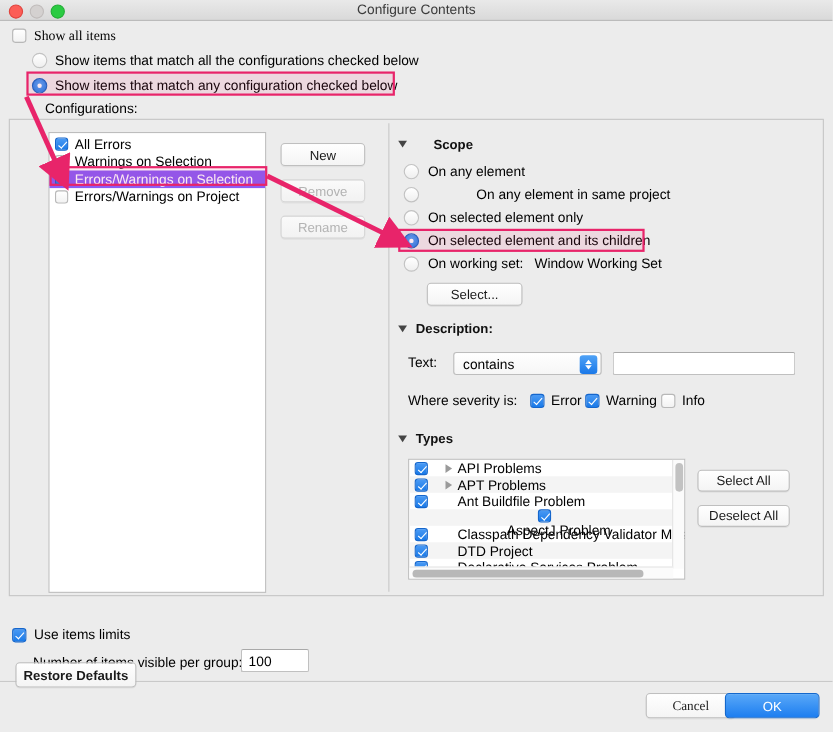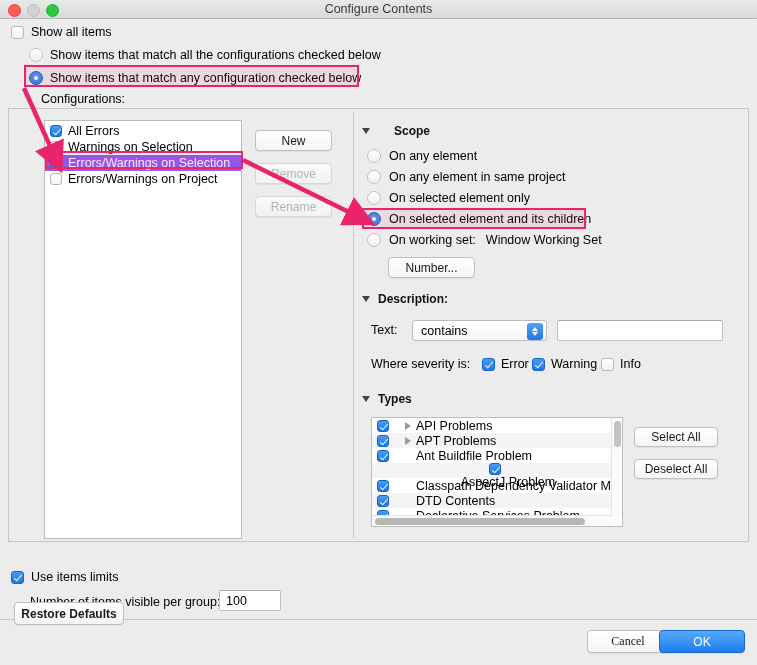--- a/index.html
+++ b/index.html
@@ -179,21 +179,21 @@
 
   <div class="titlebar">
     <div class="traffic traffic-close"></div>
     <div class="traffic traffic-min"></div>
     <div class="traffic traffic-max"></div>
     <div class="titlebar-title">Configure Contents</div>
   </div>
 
   <div class="row" style="left:11px; top:25px;">
     <div class="cbox"></div>
-    <span class="lbl" style="margin-left:7px;">Show all items</span>
+    <span class="lbl" style="margin-left:7px;font-family:Liberation Serif, serif;">Show all items</span>
   </div>
 
   <div class="row" style="left:29px; top:48px;">
     <div class="radio"></div>
     <span class="lbl" style="margin-left:7px;">Show items that match all the configurations checked below</span>
   </div>
 
   <div class="row" style="left:29px; top:71px;">
     <div class="radio on"></div>
     <span class="lbl" style="margin-left:7px;">Show items that match any configuration checked below</span>
@@ -237,40 +237,40 @@
 
   <div class="row" style="left:362px; top:124px;">
     <div class="group-arrow"></div>
     <span class="group-title" style="margin-left:24px;">Scope</span>
   </div>
 
   <div class="row" style="left:367px; top:149px;">
     <div class="radio"></div>
     <span class="lbl" style="margin-left:8px;">On any element</span>
   </div>
-  <div class="row" style="left:367px; top:170px;">
+  <div class="row" style="left:367px; top:170px;gap:44px;">
     <div class="radio"></div>
     <span class="lbl" style="margin-left:8px;">On any element in same project</span>
   </div>
   <div class="row" style="left:367px; top:191px;">
     <div class="radio"></div>
     <span class="lbl" style="margin-left:8px;">On selected element only</span>
   </div>
   <div class="row" style="left:367px; top:212px;">
     <div class="radio on"></div>
     <span class="lbl" style="margin-left:8px;">On selected element and its children</span>
   </div>
   <div class="row" style="left:367px; top:233px;">
     <div class="radio"></div>
     <span class="lbl" style="margin-left:8px;">On working set:</span>
     <span class="lbl" style="margin-left:10px;">Window Working Set</span>
   </div>
 
   <div class="btn" style="left:388px; top:257px; width:87px; height:21px; position:absolute;">
-    <span>Number...</span>
+    <span>Select...</span>
   </div>
 
   <div class="row" style="left:362px; top:292px;">
     <div class="group-arrow"></div>
     <span class="group-title" style="margin-left:8px;">Description:</span>
   </div>
 
   <div class="row" style="left:371px; top:323px;">
     <span class="lbl">Text:</span>
   </div>
@@ -325,21 +325,21 @@
       <div class="listitem alt" style="height:15px;flex-direction:column;">
         <div class="cbox checked" style="width:12px;height:12px;"></div>
         <span class="lbl" style="margin-left:27px;">AspectJ Problem</span>
       </div>
       <div class="listitem" style="height:15px;">
         <div class="cbox checked" style="width:12px;height:12px;"></div>
         <span class="lbl" style="margin-left:27px;">Classpath Dependency Validator Mess</span>
       </div>
       <div class="listitem alt" style="height:15px;">
         <div class="cbox checked" style="width:12px;height:12px;"></div>
-        <span class="lbl" style="margin-left:27px;">DTD Contents</span>
+        <span class="lbl" style="margin-left:27px;">DTD Project</span>
       </div>
       <div class="listitem" style="height:15px;">
         <div class="cbox checked" style="width:12px;height:12px;"></div>
         <span class="lbl" style="margin-left:27px;">Declarative Services Problem</span>
       </div>
     </div>
 
     <div class="sb-v" style="right:0; top:0; height:99px;">
       <div class="thumb" style="top:3px; height:26px;"></div>
     </div>

